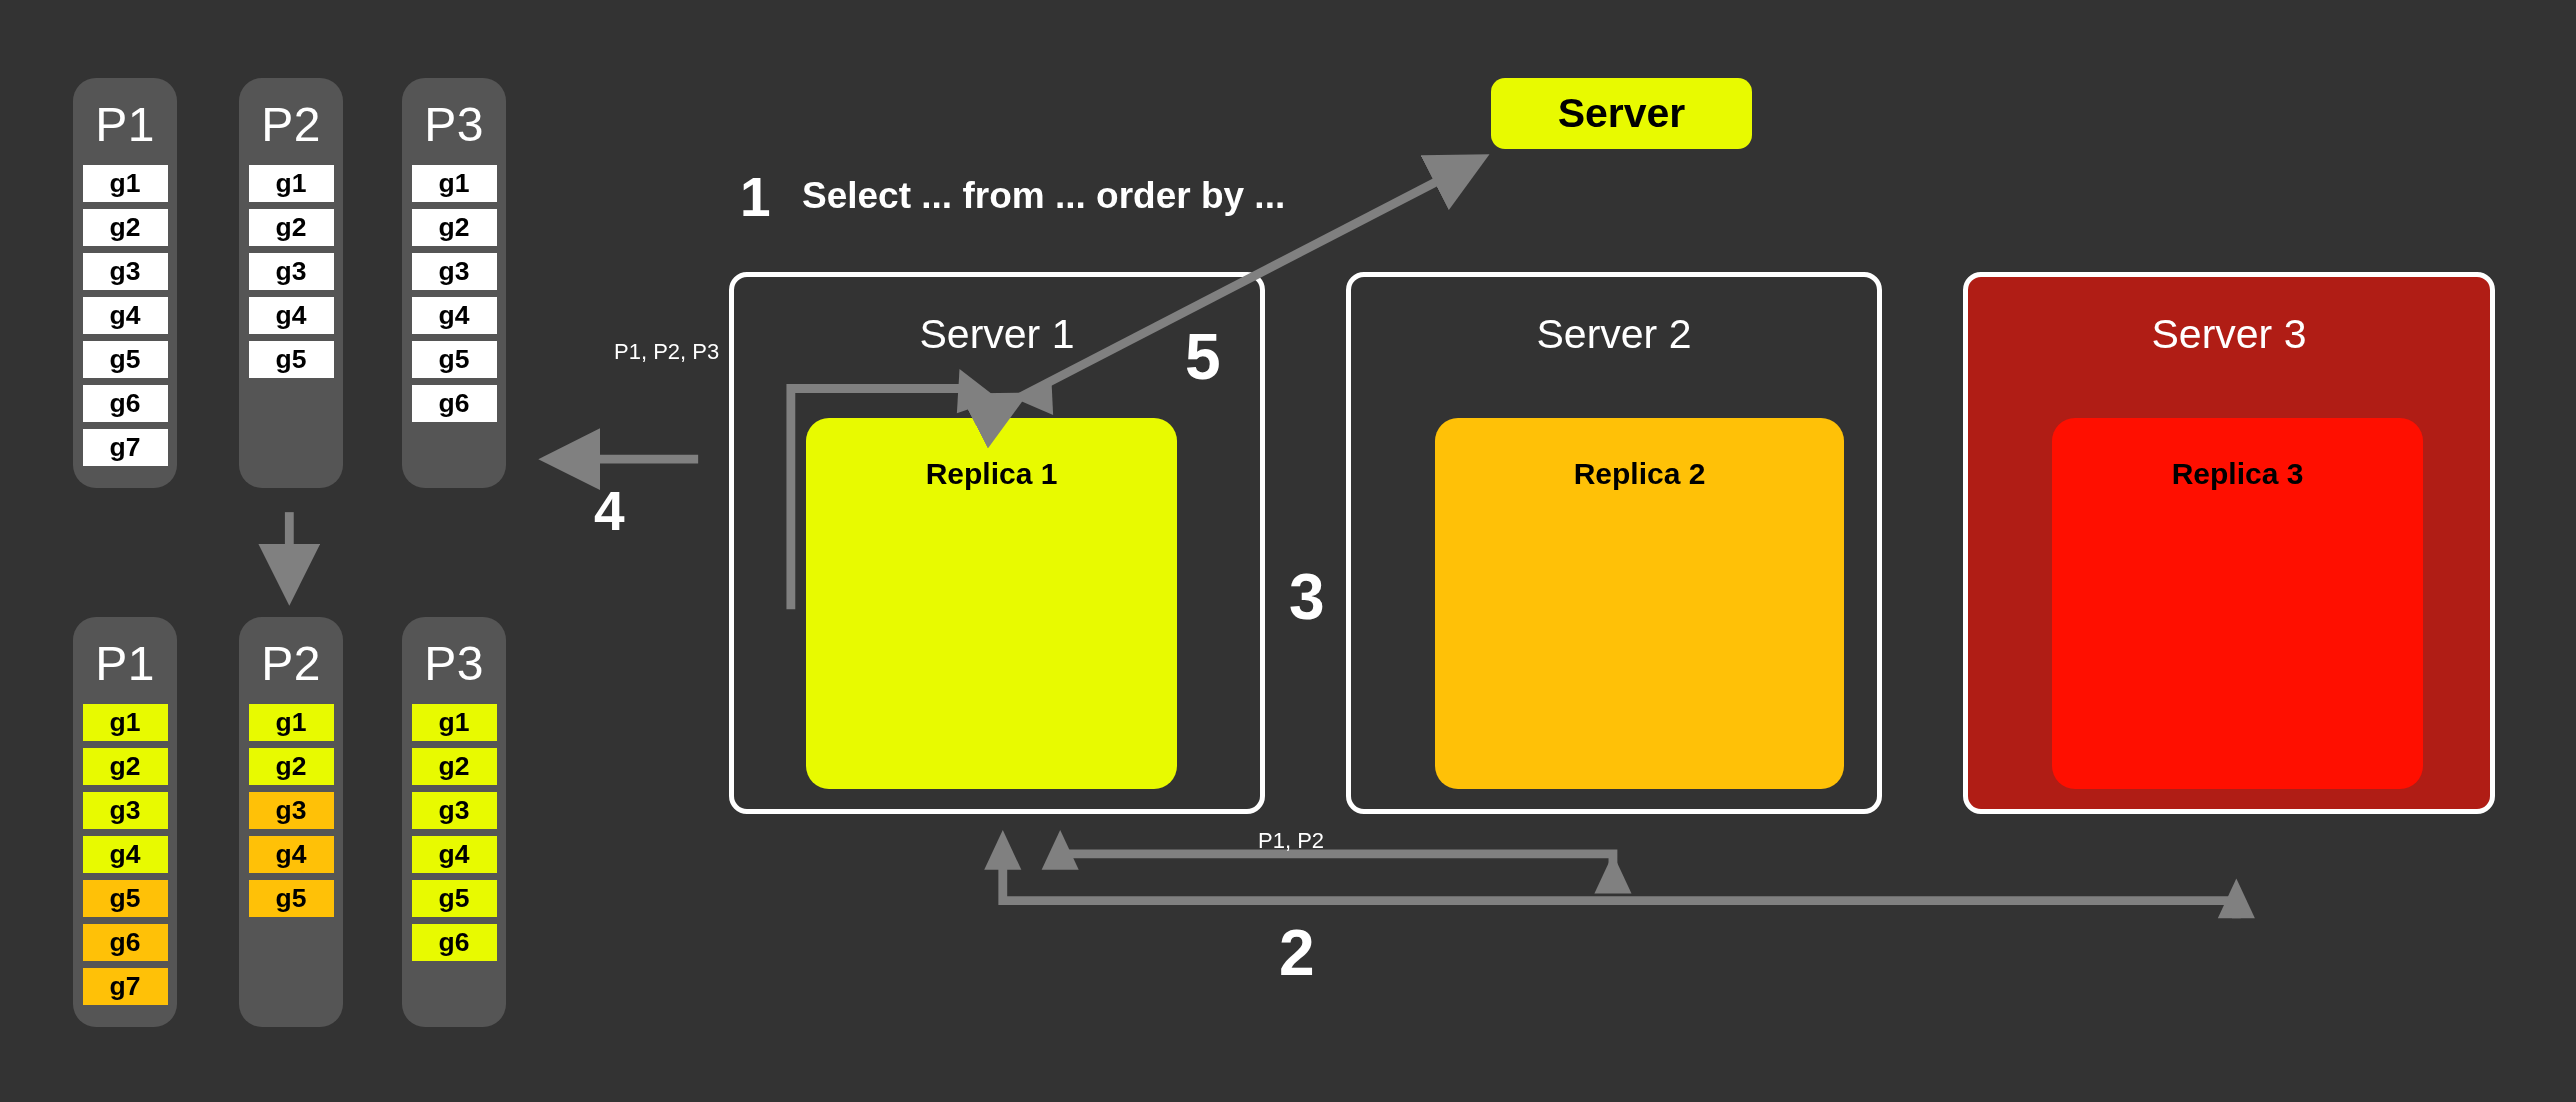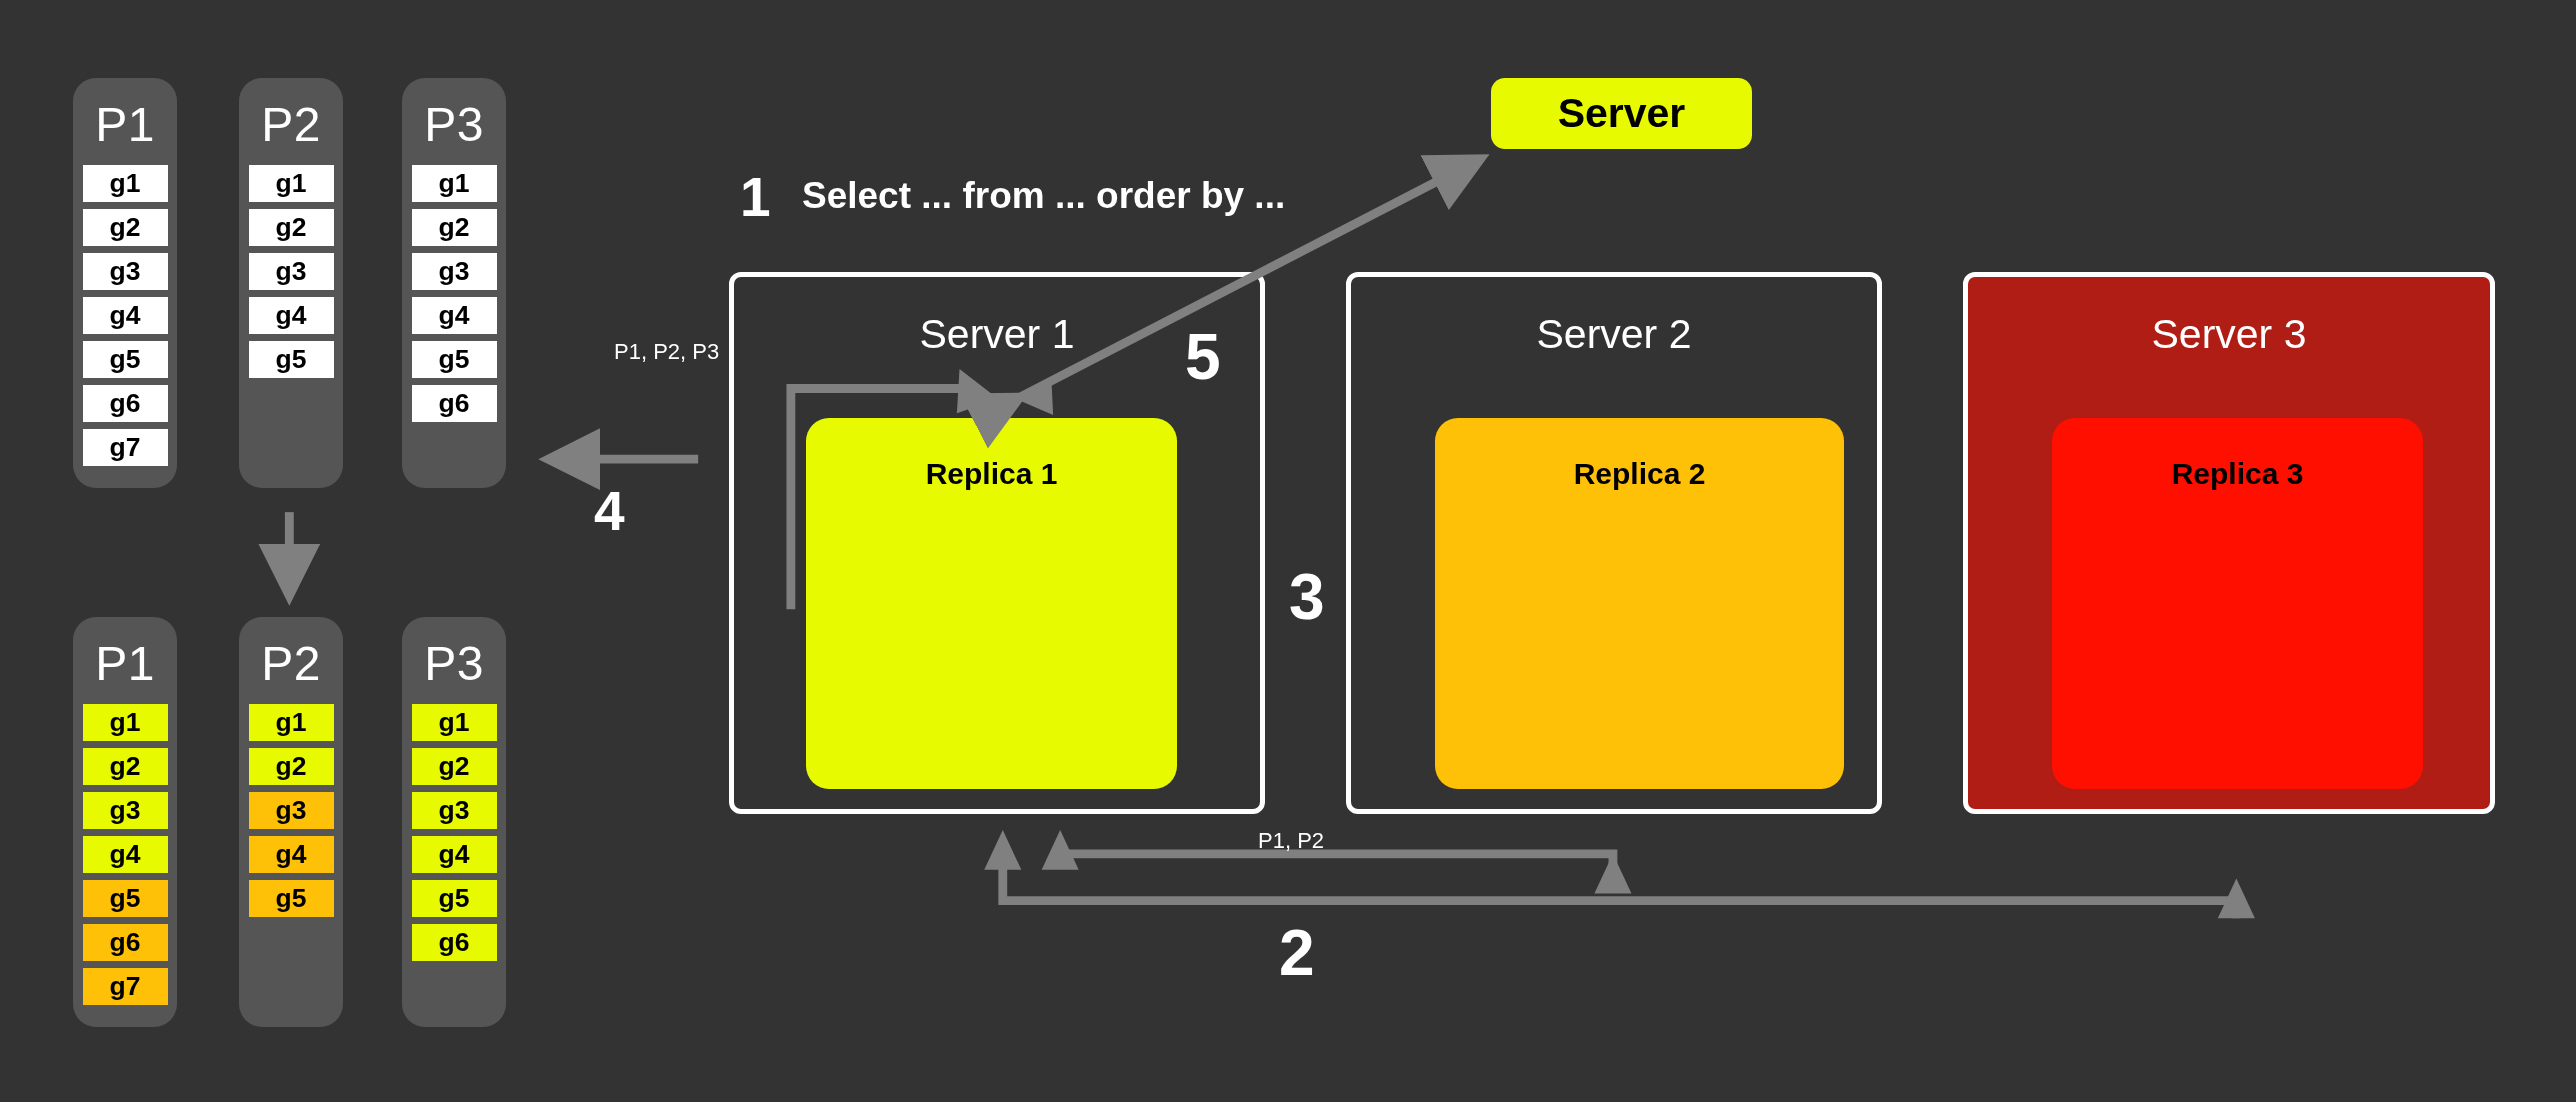--- a/index.html
+++ b/index.html
@@ -28,21 +28,21 @@
     color:#000000;font-size:26.5px;font-weight:bold;line-height:1;
   }
   .chip.white{background:#ffffff;}
   .chip.yellow{background:#e8fa00;}
   .chip.orange{background:#ffc107;}
 
   
   .server{
     position:absolute;
     border:5.3px solid #ffffff;
-    border-radius:12px;
+    border-radius:18px;
     box-sizing:border-box;
   }
   .server.dark{background:#333333;}
   .server.red{background:#b01d15;}
   .server-title{
     position:absolute;left:0;right:0;top:37px;text-align:center;
     color:#ffffff;font-size:41px;font-weight:400;line-height:1;
   }
   .replica{
     position:absolute;border-radius:23px;

